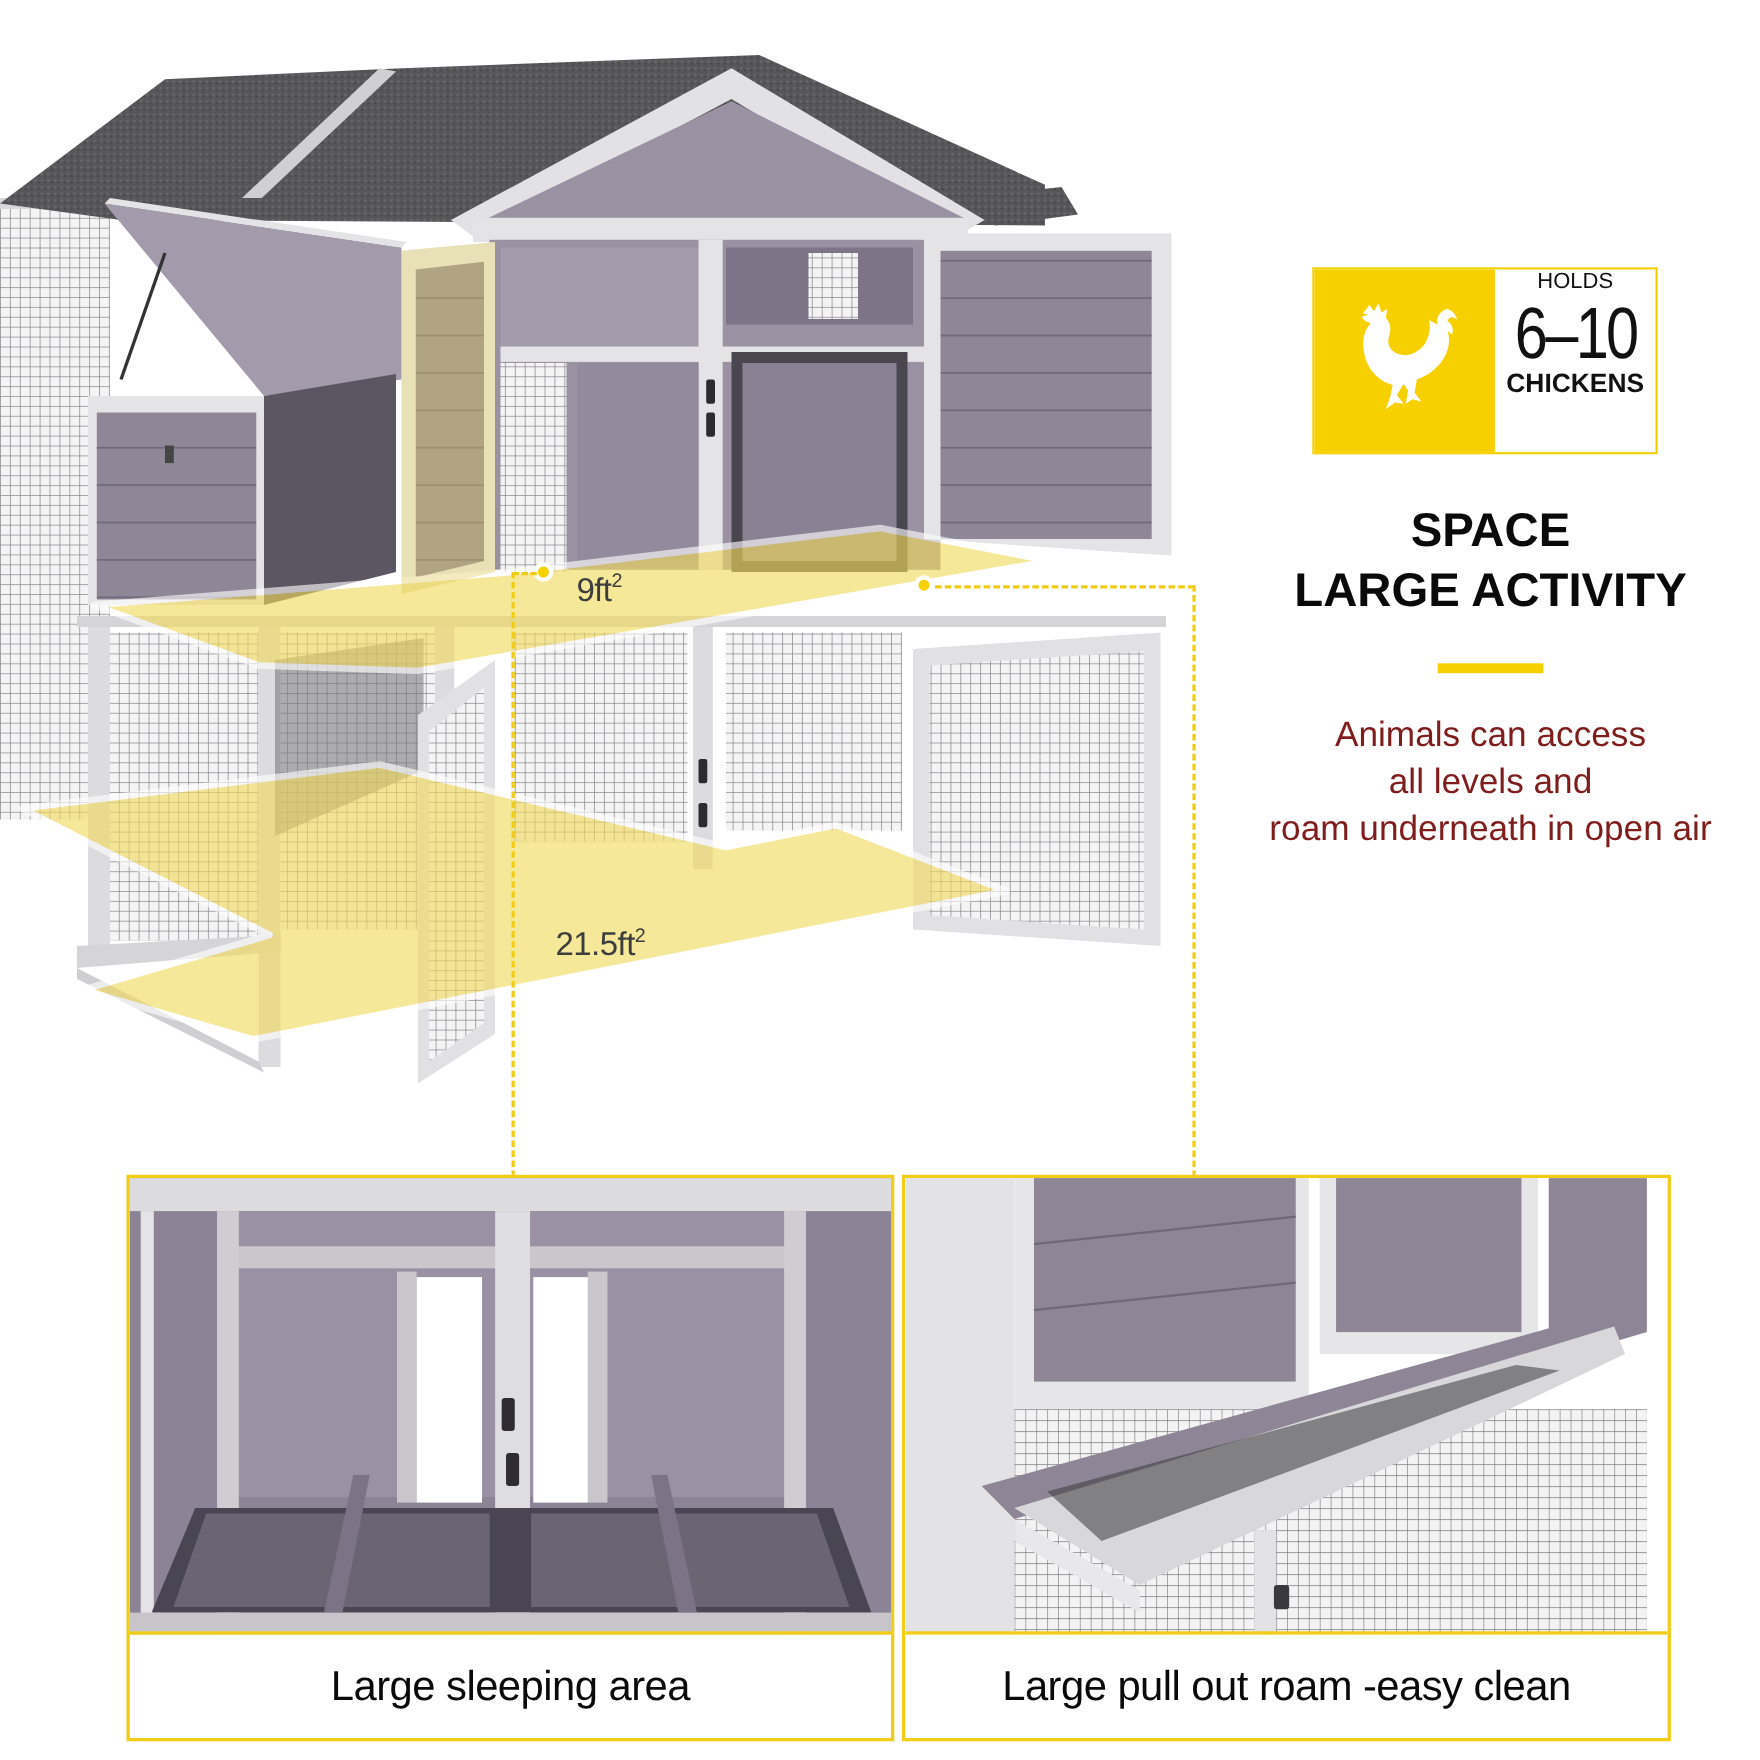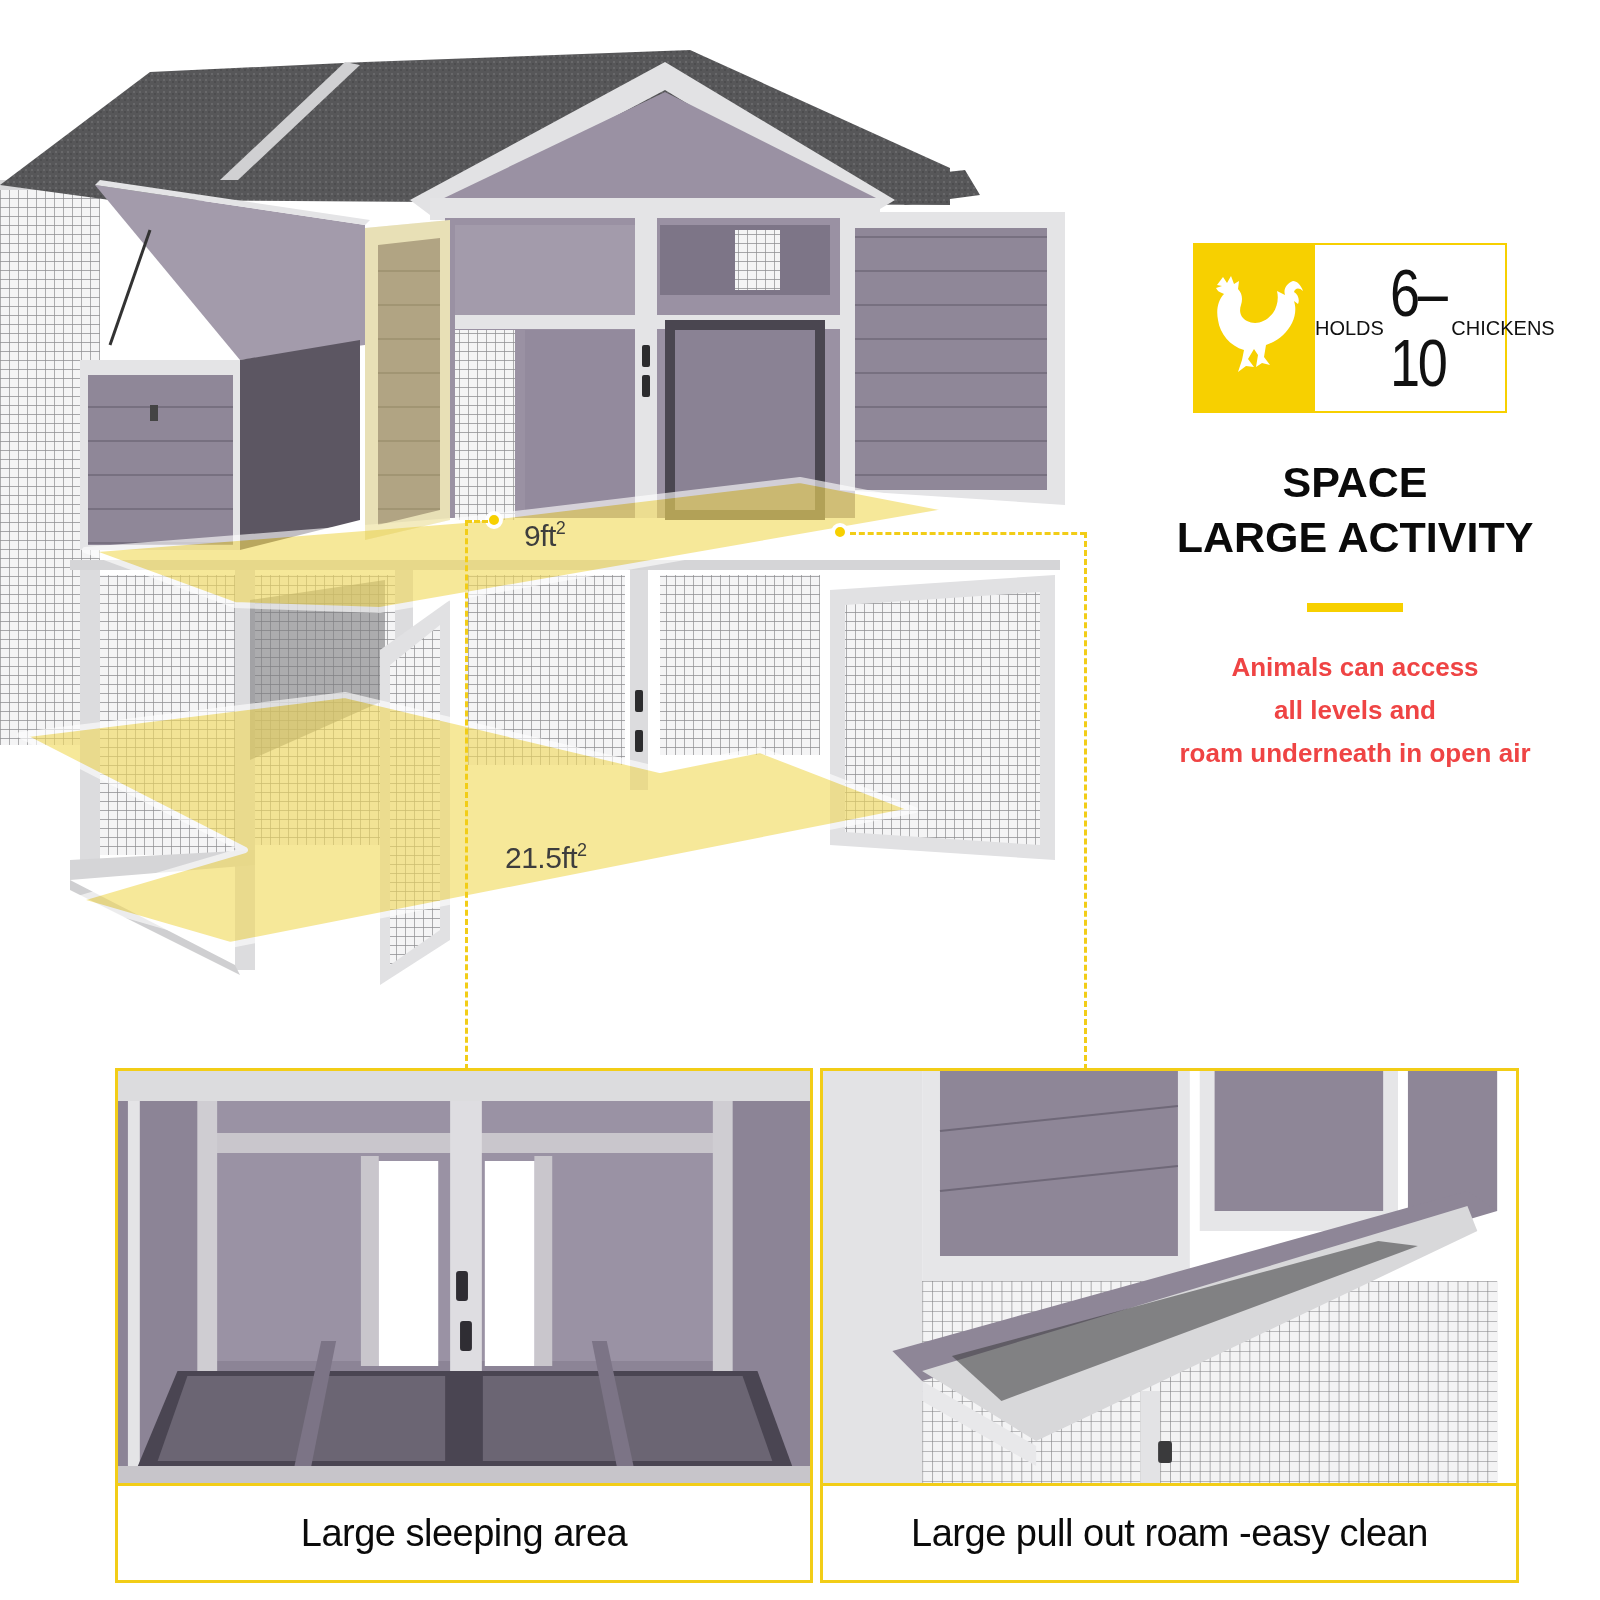--- a/index.html
+++ b/index.html
@@ -19,39 +19,39 @@
     
     .badge {
       position: absolute; left: 1193px; top: 243px; width: 314px; height: 170px;
       border: 2px solid #f7d000; display: flex; background: #fff;
     }
     .badge-icon-box {
       width: 164px; height: 100%; background: #f7d000;
       display: flex; align-items: center; justify-content: center;
     }
     .badge-text {
-      flex: 1; display: flex; flex-direction: row; align-items: center; 
+      flex: 1; display: flex; flex-direction: column; align-items: center; 
       color: #111;
     }
     .badge-holds { font-size: 20px; line-height: 22px; }
     .badge-count { font-size: 66px; line-height: 70px; font-weight: 300; letter-spacing: -3px; transform: scaleX(0.82); }
-    .badge-unit { font-size: 20px; line-height: 24px; }
+    .badge-unit { font-size: 24px; line-height: 24px; font-weight: bold; }
 
     
     .feature-block {
       position: absolute; left: 1110px; top: 455px; width: 490px; text-align: center;
     }
     .feature-title {
       font-size: 43px; font-weight: 700; line-height: 55px; color: #0a0a0a; letter-spacing: 0;
     }
     .feature-rule {
       width: 96px; height: 9px; background: #f7d000; margin: 38px auto 34px auto;
     }
     .feature-desc {
-      font-size: 26px; line-height: 43px; color: #ef4444; white-space: pre-line; font-weight: bold;
+      font-size: 32px; line-height: 43px; color: #7f1d1d; white-space: pre-line;
     }
 
     
     .dash-v { position: absolute; width: 0; border-left: 3px dashed #f2cd17; }
     .dash-h { position: absolute; height: 0; border-top: 3px dashed #f2cd17; }
 
     
     .panel {
       position: absolute; top: 1068px; height: 515px; border: 3px solid #f2cd17; background: #fff;
       overflow: hidden;

